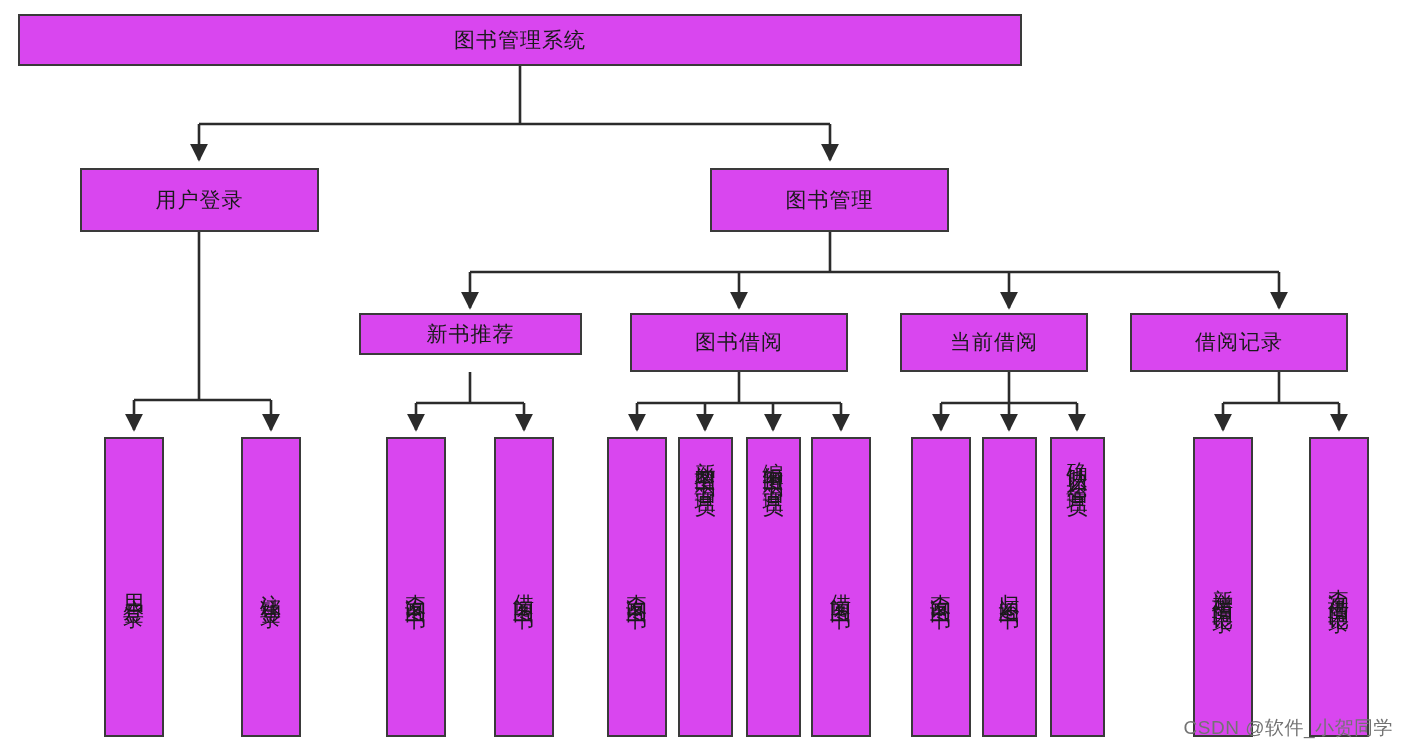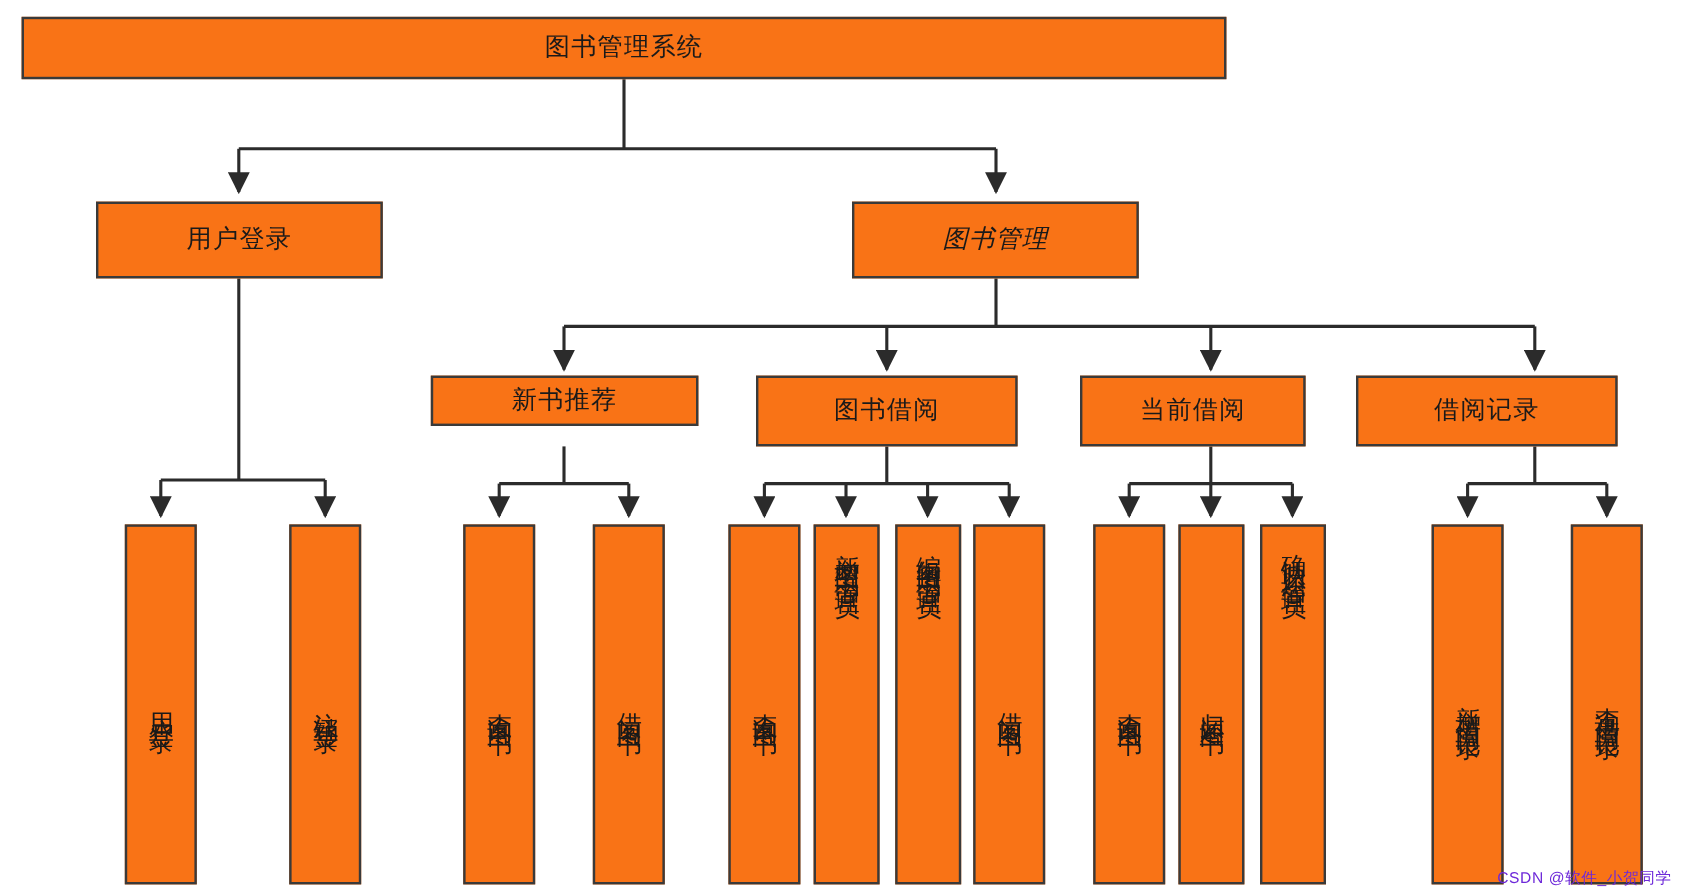--- a/index.html
+++ b/index.html
@@ -10,21 +10,21 @@
     overflow:hidden;
     position:relative;
   }
   #diagram{
     position:absolute;left:0;top:0;width:1405px;height:747px;
   }
   .connectors{position:absolute;left:0;top:0;width:1405px;height:747px;pointer-events:none;}
   .node{
     position:absolute;
     box-sizing:border-box;
-    background:#f97316;
+    background:#d946ef;
     border:2.5px solid #3a3a3a;
     display:flex;
     align-items:center;
     justify-content:center;
     color:#1a1a1a;
   }
   .node .label{
     font-size:21px;
     line-height:1.25;
     letter-spacing:1px;
@@ -45,22 +45,22 @@
     white-space:nowrap;
   }
   .node.vert.centered{
     align-items:center;
     padding-top:0;
   }
   .watermark{
     position:absolute;
     right:12px;
     bottom:6px;
-    font-size:13px;
-    color:#6d28d9;
+    font-size:19px;
+    color:#737373;
     letter-spacing:0.5px;
     white-space:nowrap;
   }
 </style>
 </head>
 <body>
 
 <div id="diagram">
 
   <svg class="connectors" viewBox="0 0 1405 747" width="1405" height="747" xmlns="http://www.w3.org/2000/svg">
@@ -114,21 +114,21 @@
     </g>
   </svg>
 
   <div class="node" style="left:18px;top:14px;width:1004px;height:52px;">
     <span class="label">图书管理系统</span>
   </div>
 
   <div class="node" style="left:80px;top:168px;width:239px;height:64px;">
     <span class="label">用户登录</span>
   </div>
-  <div class="node" style="left:710px;top:168px;width:239px;height:64px;font-style:italic;">
+  <div class="node" style="left:710px;top:168px;width:239px;height:64px;">
     <span class="label">图书管理</span>
   </div>
 
   <div class="node" style="left:359px;top:313px;width:223px;height:42px;">
     <span class="label">新书推荐</span>
   </div>
   <div class="node" style="left:630px;top:313px;width:218px;height:59px;">
     <span class="label">图书借阅</span>
   </div>
   <div class="node" style="left:900px;top:313px;width:188px;height:59px;">

